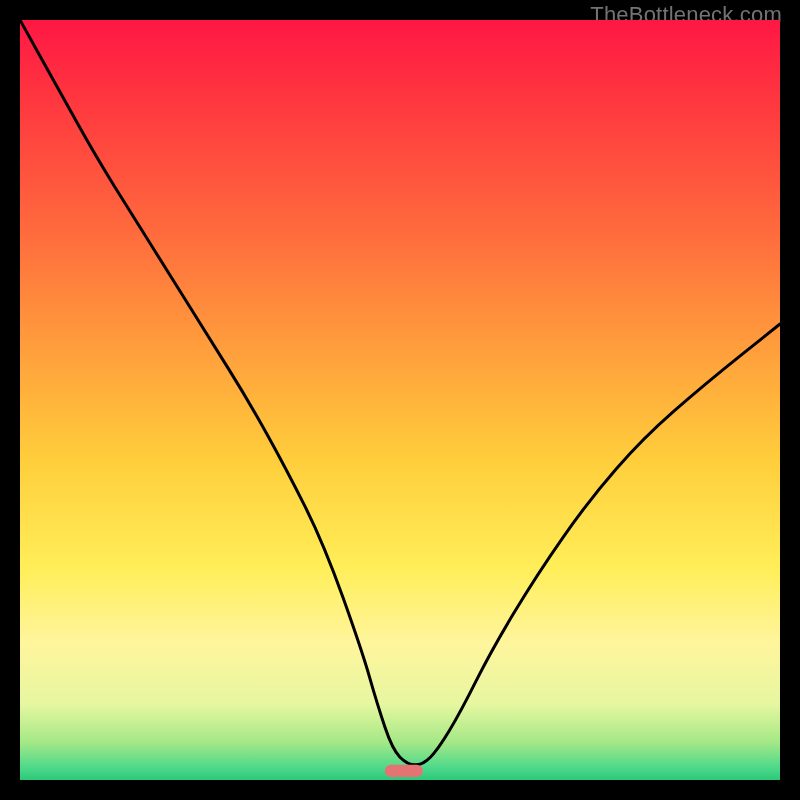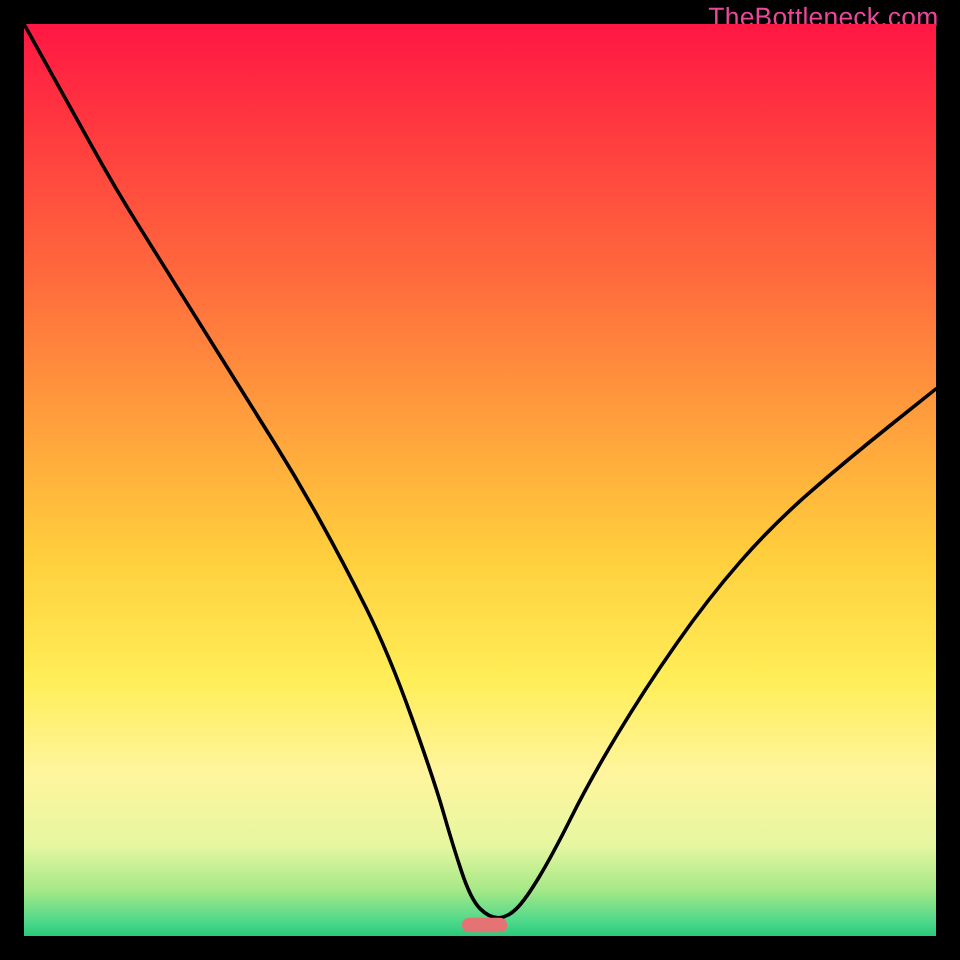--- a/index.html
+++ b/index.html
@@ -22,21 +22,21 @@
     top: 20px;
     width: 760px;
     height: 760px;
   }
   .watermark {
     position: absolute;
     top: 2px;
     right: 18px;
     font-family: Arial, Helvetica, sans-serif;
     font-size: 22px;
-    color: #ec4899;
+    color: #737373;
     font-weight: 400;
     letter-spacing: 0.2px;
   }
   svg {
     display: block;
   }
 </style>
 </head>
 <body>
 

